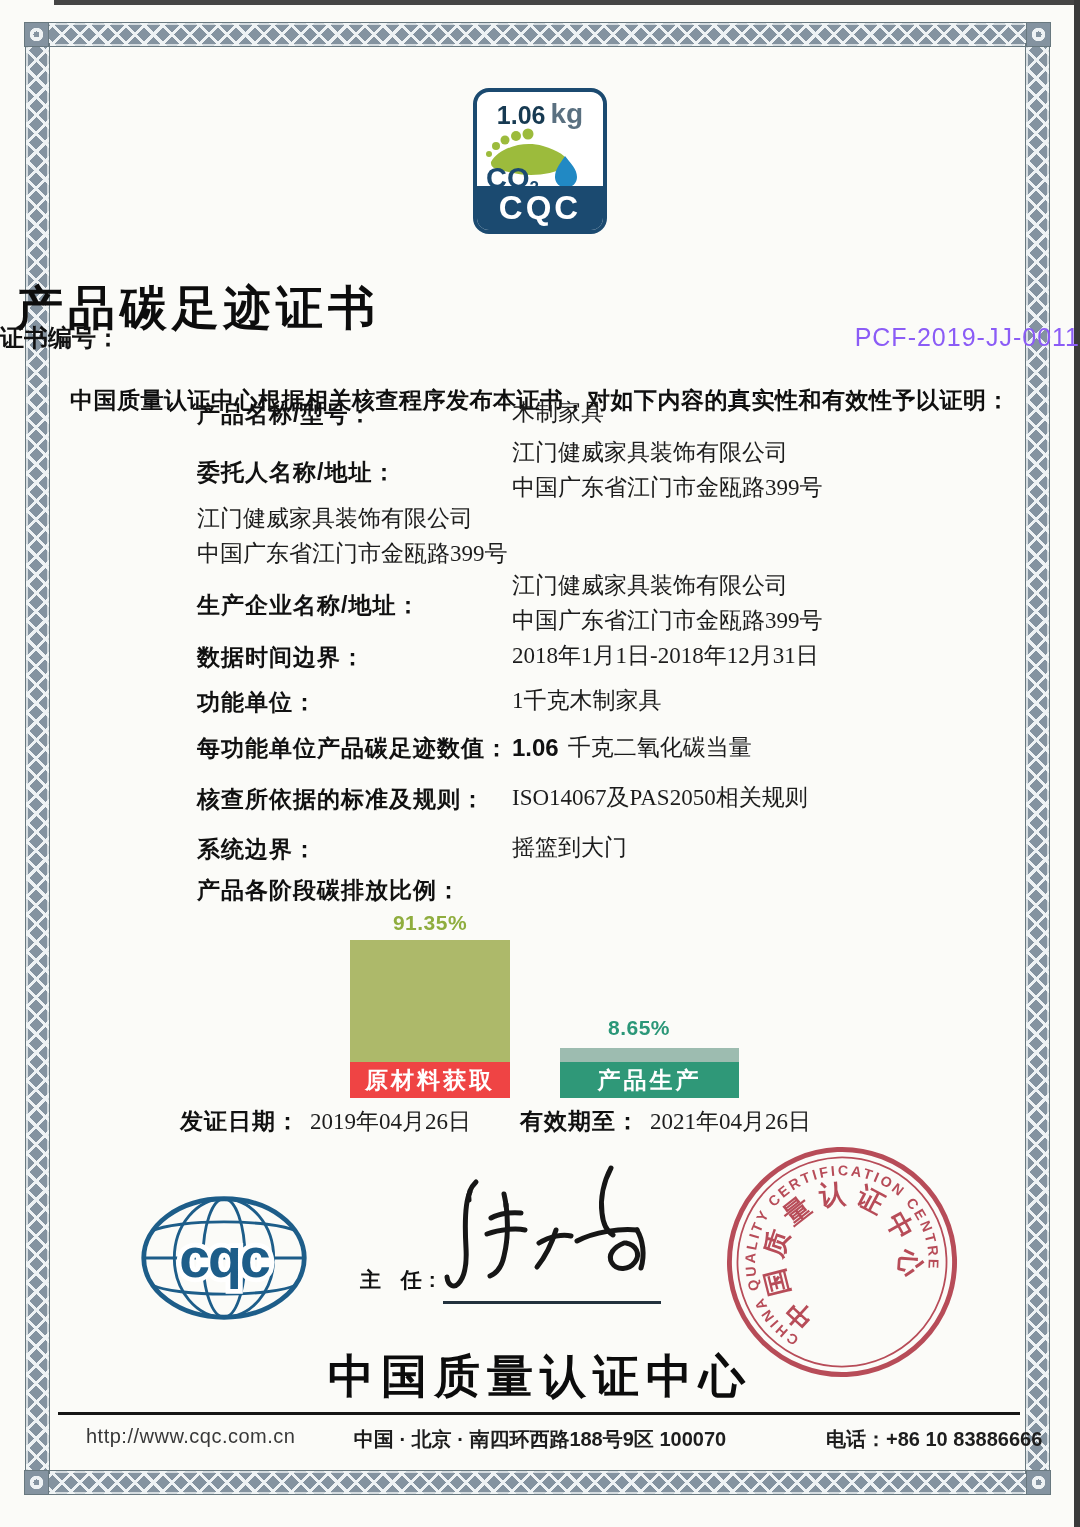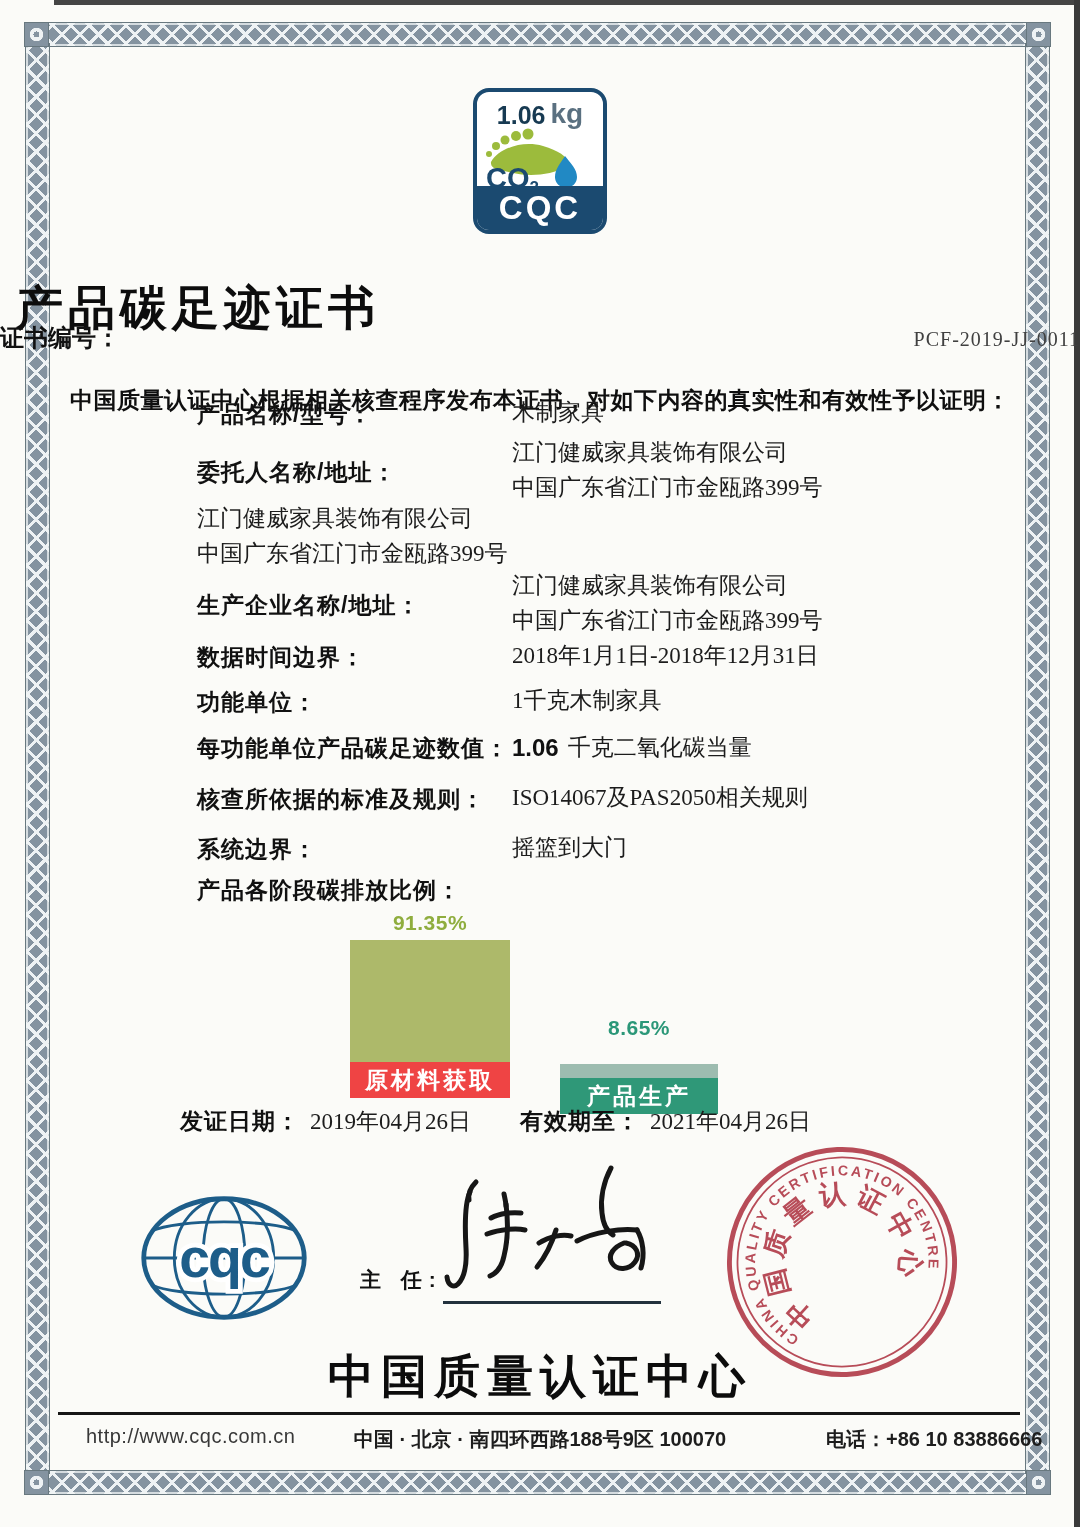--- a/index.html
+++ b/index.html
@@ -34,41 +34,41 @@
   .badge-mid svg{position:absolute;left:0;top:0;}
   .co2{position:absolute;left:9px;bottom:-8px;font-size:29px;font-weight:800;color:#1b4a70;line-height:1;}
   .co2 .sub{font-size:17px;font-weight:800;vertical-align:-5px;}
   .badge-brand{position:absolute;left:0;right:0;bottom:0;height:44px;background:#1b4a70;color:#fff;
                display:flex;align-items:center;justify-content:center;font-weight:900;font-size:33px;letter-spacing:3px;}
 
   .title{position:absolute;left:16px;top:246px;width:100%;
          font-size:47px;font-weight:900;letter-spacing:5px;color:#0d0d0d;}
   .cert-line{position:absolute;left:0;top:322px;width:100%;display:flex;justify-content:space-between;align-items:baseline;gap:6px;}
   .cert-label{font-weight:700;font-size:24px;}
-  .cert-value{font-family:Liberation Serif, serif;font-size:20px;letter-spacing:1px;color:#404040;}
+  .cert-value{font-family:Liberation Sans, sans-serif;font-size:25px;letter-spacing:1px;color:#8b5cf6;}
   .statement{position:absolute;left:0;top:362px;width:100%;text-align:center;
              font-weight:700;font-size:23px;letter-spacing:.5px;color:#0f0f0f;}
 
   .frow{position:absolute;left:197px;display:flex;align-items:center;}
   .f-label{width:315px;font-weight:700;font-size:23px;line-height:30px;letter-spacing:1px;flex:0 0 auto;}
   .f-val{font-family:"Liberation Serif",serif;font-size:23px;line-height:35px;color:#1c1c1c;margin-top:-3px;}
   .f-num{font-weight:800;font-size:24px;line-height:30px;font-family:"Liberation Sans",sans-serif;color:#111;}
   .f-unit{font-family:"Liberation Serif",serif;font-size:23px;line-height:30px;margin-left:9px;color:#1c1c1c;}
 
   .chart-heading{position:absolute;left:197px;top:875px;font-weight:700;font-size:23px;letter-spacing:1px;}
   .pct{position:absolute;text-align:center;font-weight:800;font-size:21px;letter-spacing:.5px;}
   .pct1{left:350px;width:160px;top:911px;color:#8fad3e;}
   .pct2{left:560px;width:158px;top:1016px;color:#2b9778;}
   .bar{position:absolute;}
   .bar1{left:350px;top:940px;width:160px;}
   .bar1-fill{height:122px;background:#adb96a;}
   .band-label{height:36px;display:flex;align-items:center;justify-content:center;
               color:#fff;font-weight:800;font-size:23px;letter-spacing:3px;}
   .bar1-band{background:#ef4444;}
-  .bar2{left:560px;top:1048px;width:158px;margin-top:16px;}
+  .bar2{left:560px;top:1048px;width:179px;}
   .bar2-strip{height:14px;background:#9dbcb0;}
   .bar2-band{background:#2f9878;}
 
   .dates{position:absolute;top:1106px;left:0;width:100%;}
   .dgroup{position:absolute;display:flex;align-items:baseline;gap:10px;white-space:nowrap;}
   .dg1{left:180px;} .dg2{left:520px;}
   .d-label{font-weight:700;font-size:23px;letter-spacing:1px;}
   .d-value{font-family:"Liberation Serif",serif;font-size:23px;color:#1c1c1c;}
 
   .globe{position:absolute;left:138px;top:1190px;}

